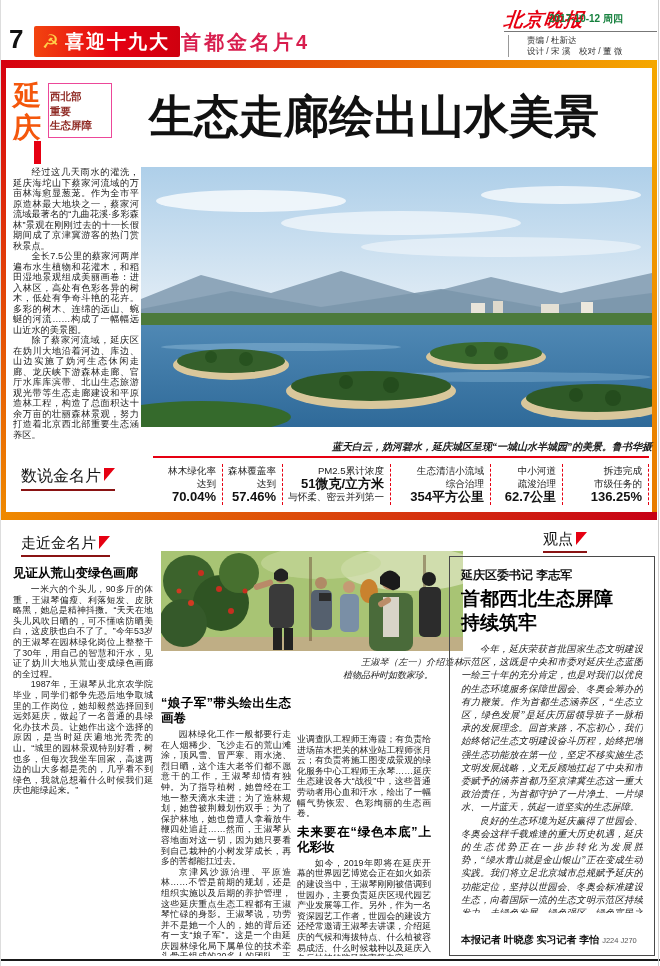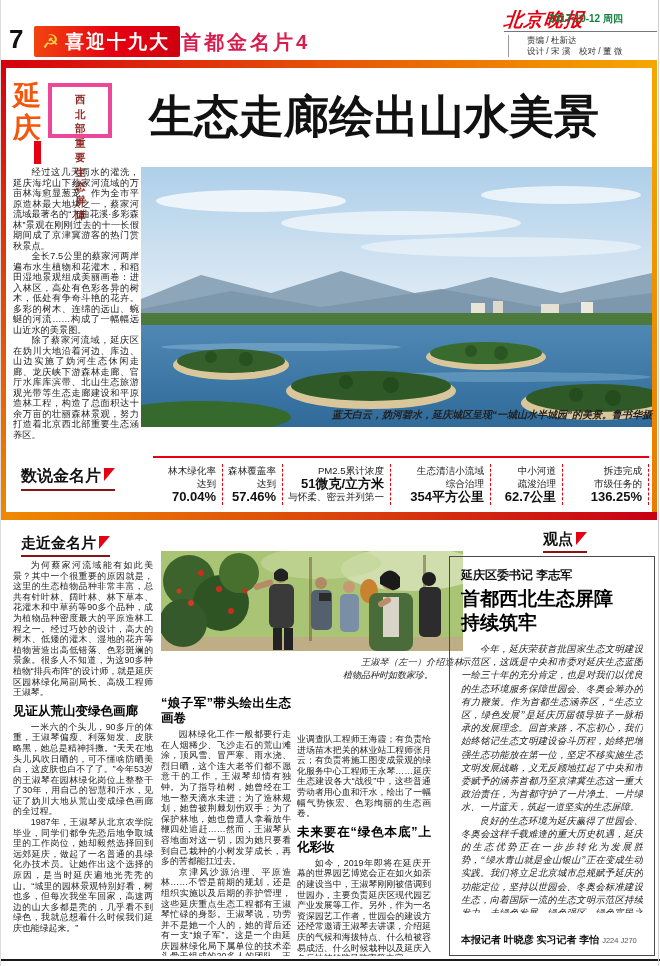--- a/index.html
+++ b/index.html
@@ -23,30 +23,30 @@
   .paper-date { position:absolute; left:548px; top:12px; font-size:10px; font-weight:bold; color:#15803d; }
   .head-rule { position:absolute; left:503px; top:31px; width:153px; height:1px; background:#777; }
   .credits { position:absolute; left:507px; top:35px; border-left:1px solid #999; padding-left:18px; font-size:8.5px; line-height:11px; color:#333; }
   
   .frame-top    { position:absolute; left:0; top:60px; width:656px; height:8px; background:linear-gradient(90deg,#d6000f,#f5a800); }
   .frame-left   { position:absolute; left:0; top:60px; width:5px; height:460px; background:linear-gradient(180deg,#d6000f,#ef8a00); }
   .frame-right  { position:absolute; left:651px; top:60px; width:5px; height:460px; background:linear-gradient(180deg,#f5a800,#e87a00); }
   .frame-bottom { position:absolute; left:0; top:512px; width:656px; height:8px; background:linear-gradient(90deg,#ef8a00,#c70016); }
   
   .region-chars { position:absolute; left:12px; top:80px; width:32px; font-size:28px; line-height:32px; font-weight:bold; color:#f4570c; word-break:break-all; }
-  .region-box { position:absolute; left:47px; top:83px; width:64px; height:55px; border:4px solid #ec4899; padding:5px 23px; font-size:10.5px; line-height:14.5px; font-weight:bold; color:#8f2a24; }
+  .region-box { position:absolute; left:47px; top:83px; width:64px; height:55px; border:1px solid #ec4899; padding:5px 1px; font-size:10.5px; line-height:14.5px; font-weight:bold; color:#8f2a24; }
   .region-box span { display:block; }
   .region-accent { position:absolute; left:33px; top:141px; width:7px; height:23px; background:#e60012; }
   .headline { position:absolute; left:148px; top:86px; width:505px; font-size:45px; line-height:62px; font-weight:900; color:#111; letter-spacing:0; white-space:nowrap; }
   .lead-text { position:absolute; left:12px; top:167px; width:126px; height:282px; font-size:9.2px; line-height:10.5px; text-align:justify; color:#1c1c1c; overflow:hidden; }
   .lead-text p { text-indent:2em; }
   .lead-photo { position:absolute; left:140px; top:167px; width:511px; height:260px; }
-  .lead-caption { position:absolute; left:140px; top:408px; width:511px; text-align:right; font-family:"Liberation Serif",serif; font-style:italic; font-weight:bold; font-size:10px; color:#222; }
-  
-  .stats-label, .feature-label, .opinion-label { display:inline-flex; align-items:flex-start; gap:3px; font-weight:bold; color:#111; border-bottom:2px solid #8a1313; padding-bottom:2px; }
+  .lead-caption { position:absolute; left:140px; top:440px; width:511px; text-align:right; font-family:"Liberation Serif",serif; font-style:italic; font-weight:bold; font-size:10px; color:#222; }
+  
+  .stats-label, .feature-label, .opinion-label { display:inline-flex; align-items:flex-start; gap:3px; font-weight:normal; color:#111; border-bottom:2px solid #8a1313; padding-bottom:2px; }
   .stats-label { position:absolute; left:20px; top:466px; font-size:16px; }
   .flag { display:inline-block; width:0; height:0; border-left:11px solid #e60012; border-bottom:13px solid transparent; margin-top:2px; }
   .stats-row { position:absolute; left:152px; top:456px; width:496px; border-top:2px solid #e60012; padding-top:6px; display:flex; }
   .stat { border-right:1px dashed #e60012; padding:0 6px 2px 2px; text-align:right; font-size:9.6px; line-height:13px; color:#222; }
   .stat:nth-child(1){width:70px} .stat:nth-child(2){width:60px} .stat:nth-child(3){width:108px}
   .stat:nth-child(4){width:100px} .stat:nth-child(5){width:72px} .stat:nth-child(6){width:86px}
   .stat .sv { font-size:13px; font-weight:bold; color:#111; }
   
   .feature-label { position:absolute; left:20px; top:534px; font-size:15px; }
   .opinion-label { position:absolute; left:542px; top:530px; font-size:15px; }
@@ -193,21 +193,20 @@
       <div class="sv">136.25%</div>
     </div>
   </div>
 
   <div class="feature-label">
     <span>走近金名片</span>
     <span class="flag"></span>
   </div>
 
   <div class="bodycol col1">
-    <p>为何蔡家河流域能有如此美景？其中一个很重要的原因就是，这里的生态植物品种非常丰富，总共有针叶林、阔叶林、林下草本、花灌木和中草药等90多个品种，成为植物品种密度最大的平原造林工程之一。经过巧妙的设计，高大的树木、低矮的灌木、湿地的花卉等植物营造出高低错落、色彩斑斓的景象。很多人不知道，为这90多种植物“排兵布阵”的设计师，就是延庆区园林绿化局副局长、高级工程师王淑琴。</p>
     <h3>见证从荒山变绿色画廊</h3>
     <p>一米六的个头儿，90多斤的体重，王淑琴偏瘦、利落短发、皮肤略黑，她总是精神抖擞。“天天在地头儿风吹日晒的，可不懂啥防晒美白，这皮肤也白不了了。”今年53岁的王淑琴在园林绿化岗位上整整干了30年，用自己的智慧和汗水，见证了妫川大地从荒山变成绿色画廊的全过程。</p>
     <p>1987年，王淑琴从北京农学院毕业，同学们都争先恐后地争取城里的工作岗位，她却毅然选择回到远郊延庆，做起了一名普通的县绿化办技术员。让她作出这个选择的原因，是当时延庆遍地光秃秃的山。“城里的园林景观特别好看，树也多，但每次我坐车回家，高速两边的山大多都是秃的，几乎看不到绿色，我就总想着什么时候我们延庆也能绿起来。”</p>
   </div>
 
   <svg class="photo2" viewBox="0 0 302 100" preserveAspectRatio="none">
     <rect x="0" y="0" width="302" height="100" fill="#a8c474"></rect>
     <ellipse cx="250" cy="18" rx="70" ry="22" fill="#d9e4bc" opacity="0.8"></ellipse>
     <ellipse cx="160" cy="12" rx="60" ry="16" fill="#c4d79a" opacity="0.7"></ellipse>
     <rect x="0" y="86" width="302" height="14" fill="#bfae85"></rect>

